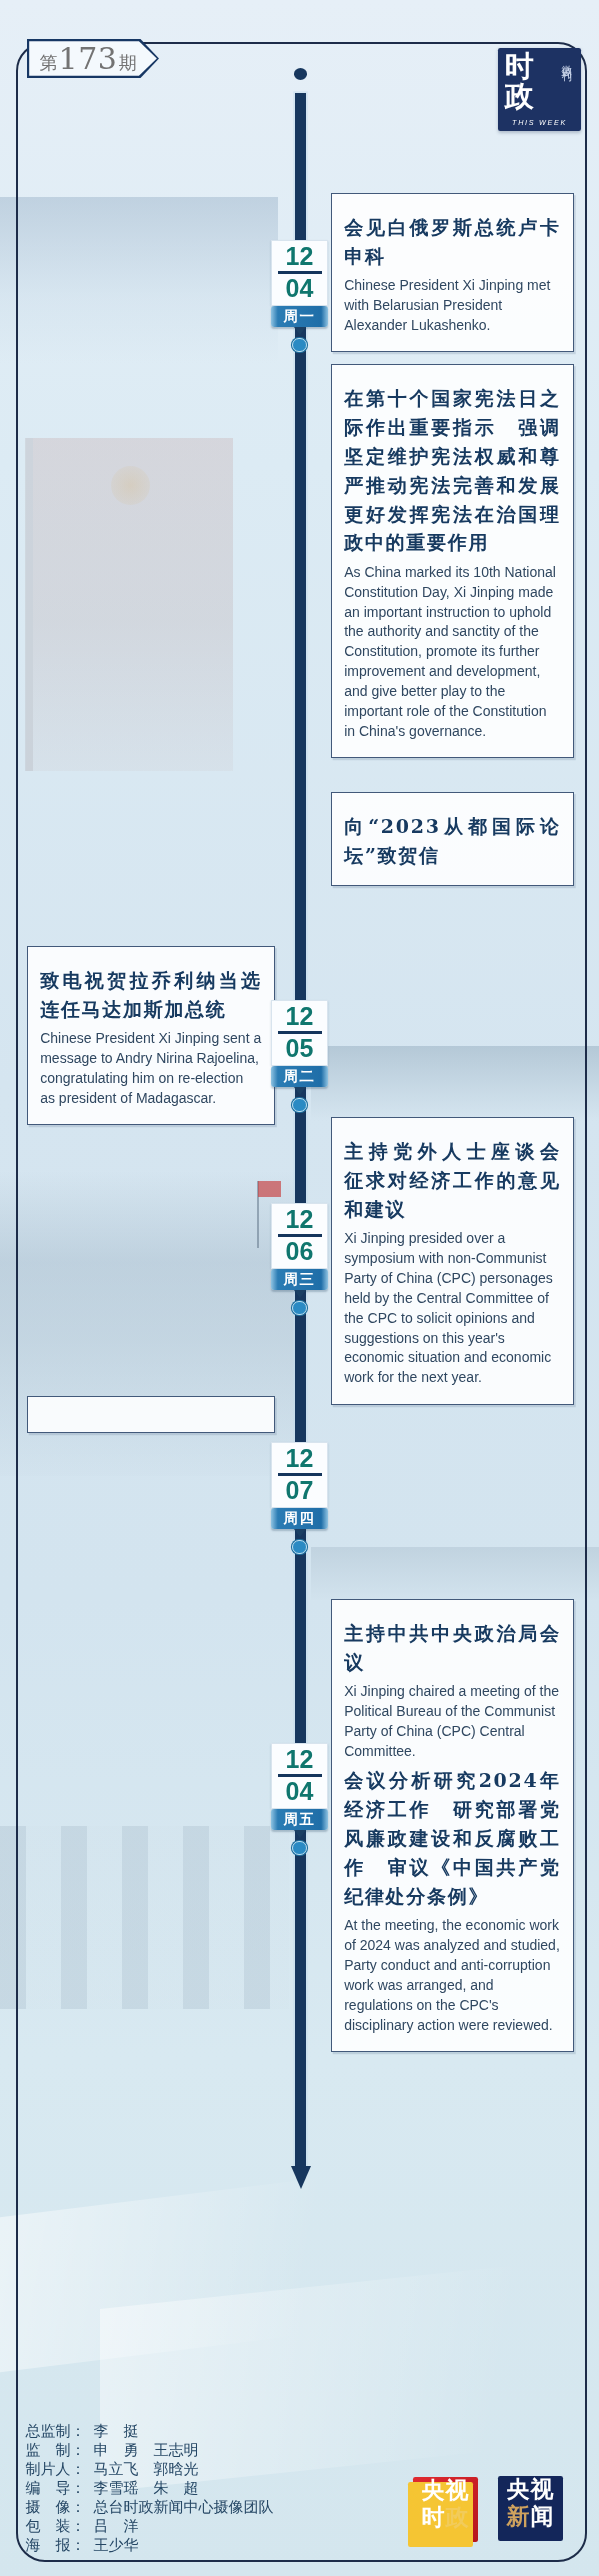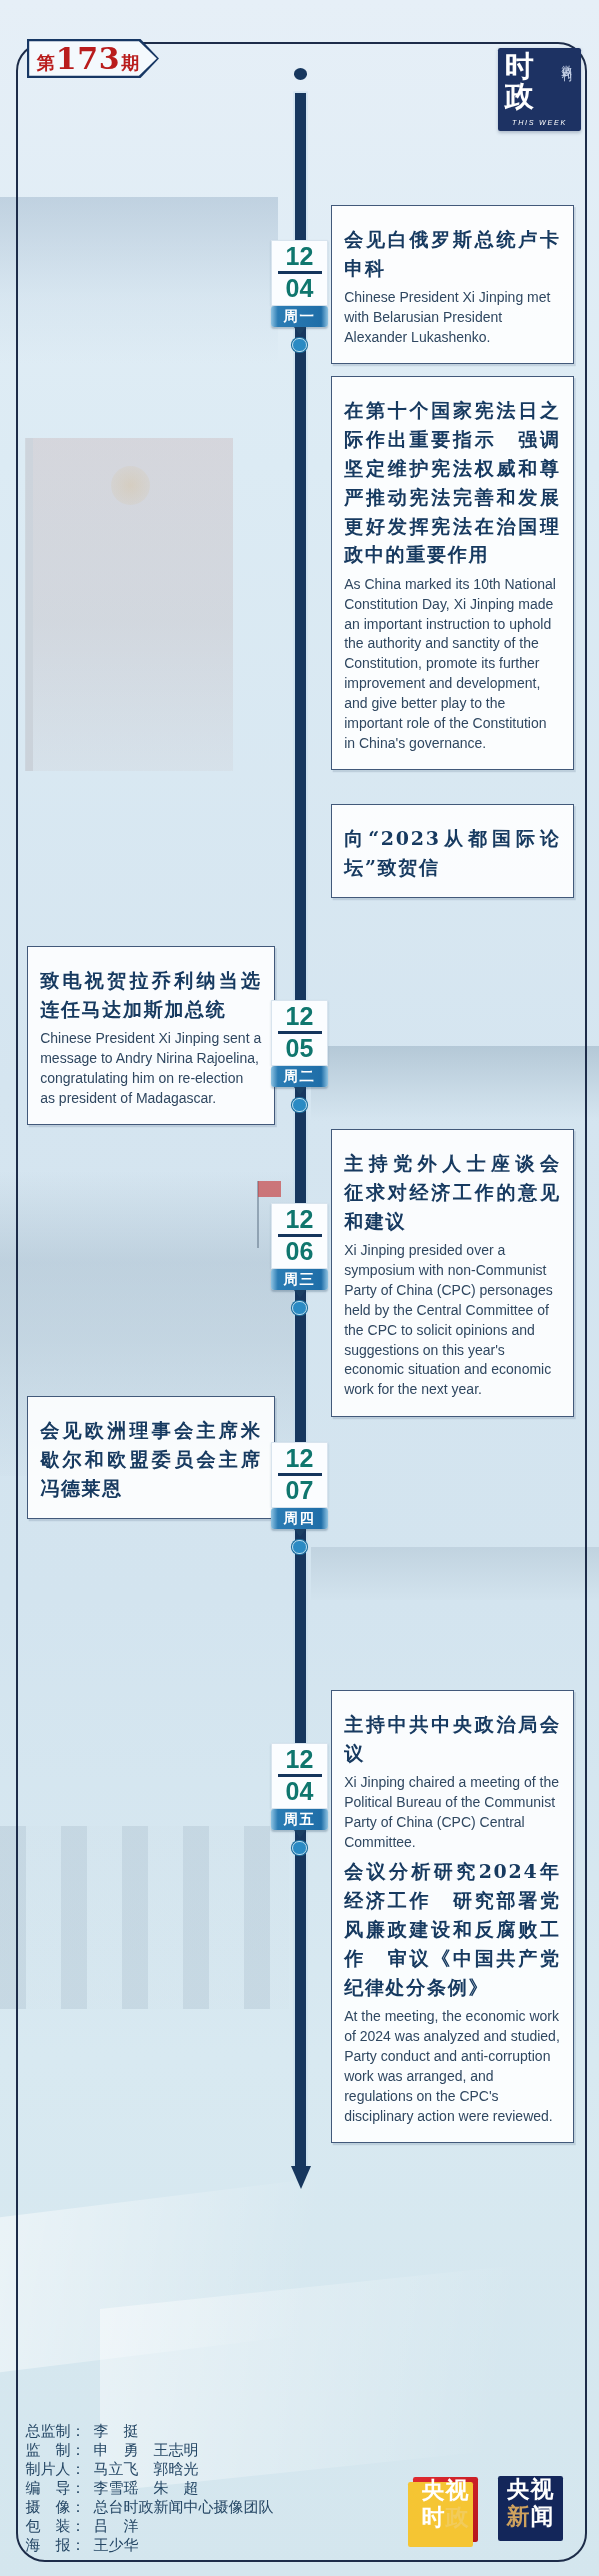--- a/index.html
+++ b/index.html
@@ -35,21 +35,21 @@
   .frame{position:absolute;left:15.5px;top:42px;width:567px;height:2516px;
     border:2.2px solid #1d2c49;border-radius:29px;}
 
   
   .badge{position:absolute;left:27px;top:39px;width:132px;height:39px;z-index:6;}
   .badge .b-outer{position:absolute;inset:0;background:#173764;
     clip-path:polygon(0 0,86% 0,100% 50%,86% 100%,0 100%);}
   .badge .b-inner{position:absolute;inset:2.2px;background:#f4f9fd;
     clip-path:polygon(0 0,86% 0,100% 50%,86% 100%,0 100%);
     display:flex;align-items:center;justify-content:center;padding-right:10px;}
-  .badge .b-txt{color:#b91c1c;font-family:"DejaVu Serif",serif;font-weight:700;font-size:18px;white-space:nowrap;}
+  .badge .b-txt{color:#737373;font-family:"DejaVu Serif",serif;font-weight:400;font-size:18px;white-space:nowrap;}
   .badge .b-num{font-size:30px;letter-spacing:0.6px;margin:0 1.1px;}
 
   
   .brand{position:absolute;left:498px;top:48px;width:83px;height:83px;background:#1d3263;
     border-radius:2.2px;z-index:6;box-shadow:0 1.1px 3.3px rgba(20,40,70,.25);}
   .brand-main{position:absolute;left:6.7px;top:3.3px;color:#ffffff;
     font-family:"DejaVu Serif",serif;font-weight:700;font-size:29px;line-height:1.04;}
   .brand-side{position:absolute;right:6.7px;top:9px;writing-mode:vertical-rl;color:#dce6f8;
     font-family:"DejaVu Serif",serif;font-size:10.5px;letter-spacing:2.8px;opacity:.92;}
   .brand-week{position:absolute;left:0;right:0;bottom:3.9px;text-align:center;color:#fff;
@@ -75,21 +75,21 @@
     box-shadow:0 1.1px 1.7px rgba(20,50,80,.25);}
   .m-pointer{width:0;height:0;margin:0 auto;
     border-left:6.1px solid transparent;border-right:6.1px solid transparent;border-top:8.3px solid #1b3f63;}
   .m-dot{width:12.2px;height:12.2px;border-radius:50%;margin:2.8px auto 0;background:#2a8ac3;
     border:1.7px solid #bfe0f2;box-shadow:0 0 0 1.1px #21719f;}
 
   
   .card{position:absolute;z-index:4;background:rgba(255,255,255,.88);
     border:1.1px solid #42597a;box-shadow:1.7px 2.2px 0 rgba(27,58,92,.14);
     padding:19px 12.2px 15.5px;box-sizing:border-box;}
-  .card.right{left:331px;width:243px;margin-top:12px;}
+  .card.right{left:331px;width:243px;}
   .card.left{left:27px;width:248px;}
   .c-title{font-family:"DejaVu Serif",serif;font-weight:700;font-size:19px;line-height:1.52;
     color:#173a60;letter-spacing:1.7px;text-align:justify;}
   .c-en{margin-top:5.6px;font-size:14px;line-height:1.42;color:#2f4760;}
   .c-title.mt{margin-top:4.4px;}
 
   
   .credits{position:absolute;left:25.5px;top:2421px;z-index:4;color:#254765;font-size:15px;line-height:19px;}
   .credit-row{white-space:nowrap;}
   .cr-value{margin-left:8px;}
@@ -218,24 +218,23 @@
     <div class="c-title">致电祝贺拉乔利纳当选连任马达加斯加总统</div>
     <div class="c-en">Chinese President Xi Jinping sent a message to Andry Nirina Rajoelina, congratulating him on re-election as president of Madagascar.</div>
   </div>
 
   <div class="card right" style="top:1117px">
     <div class="c-title">主持党外人士座谈会　征求对经济工作的意见和建议</div>
     <div class="c-en">Xi Jinping presided over a symposium with non-Communist Party of China (CPC) personages held by the Central Committee of the CPC to solicit opinions and suggestions on this year's economic situation and economic work for the next year.</div>
   </div>
 
   <div class="card left" style="top:1396px">
-    <div class="c-title">会见欧洲理事会主席米歇尔和欧盟委员会主席冯德莱恩</div>
-  </div>
-
-  <div class="card right" style="top:1678px">
+  </div>
+
+  <div class="card right" style="top:1599px">
     <div class="c-title">主持中共中央政治局会议</div>
     <div class="c-en">Xi Jinping chaired a meeting of the Political Bureau of the Communist Party of China (CPC) Central Committee.</div>
     <div class="c-title mt">会议分析研究2024年经济工作　研究部署党风廉政建设和反腐败工作　审议《中国共产党纪律处分条例》</div>
     <div class="c-en">At the meeting, the economic work of 2024 was analyzed and studied, Party conduct and anti-corruption work was arranged, and regulations on the CPC's disciplinary action were reviewed.</div>
   </div>
 
   <div class="credits">
     <div class="credit-row"><span class="cr-label">总监制：</span><span class="cr-value">李　挺</span></div>
     <div class="credit-row"><span class="cr-label">监　制：</span><span class="cr-value">申　勇　王志明</span></div>
     <div class="credit-row"><span class="cr-label">制片人：</span><span class="cr-value">马立飞　郭晗光</span></div>

